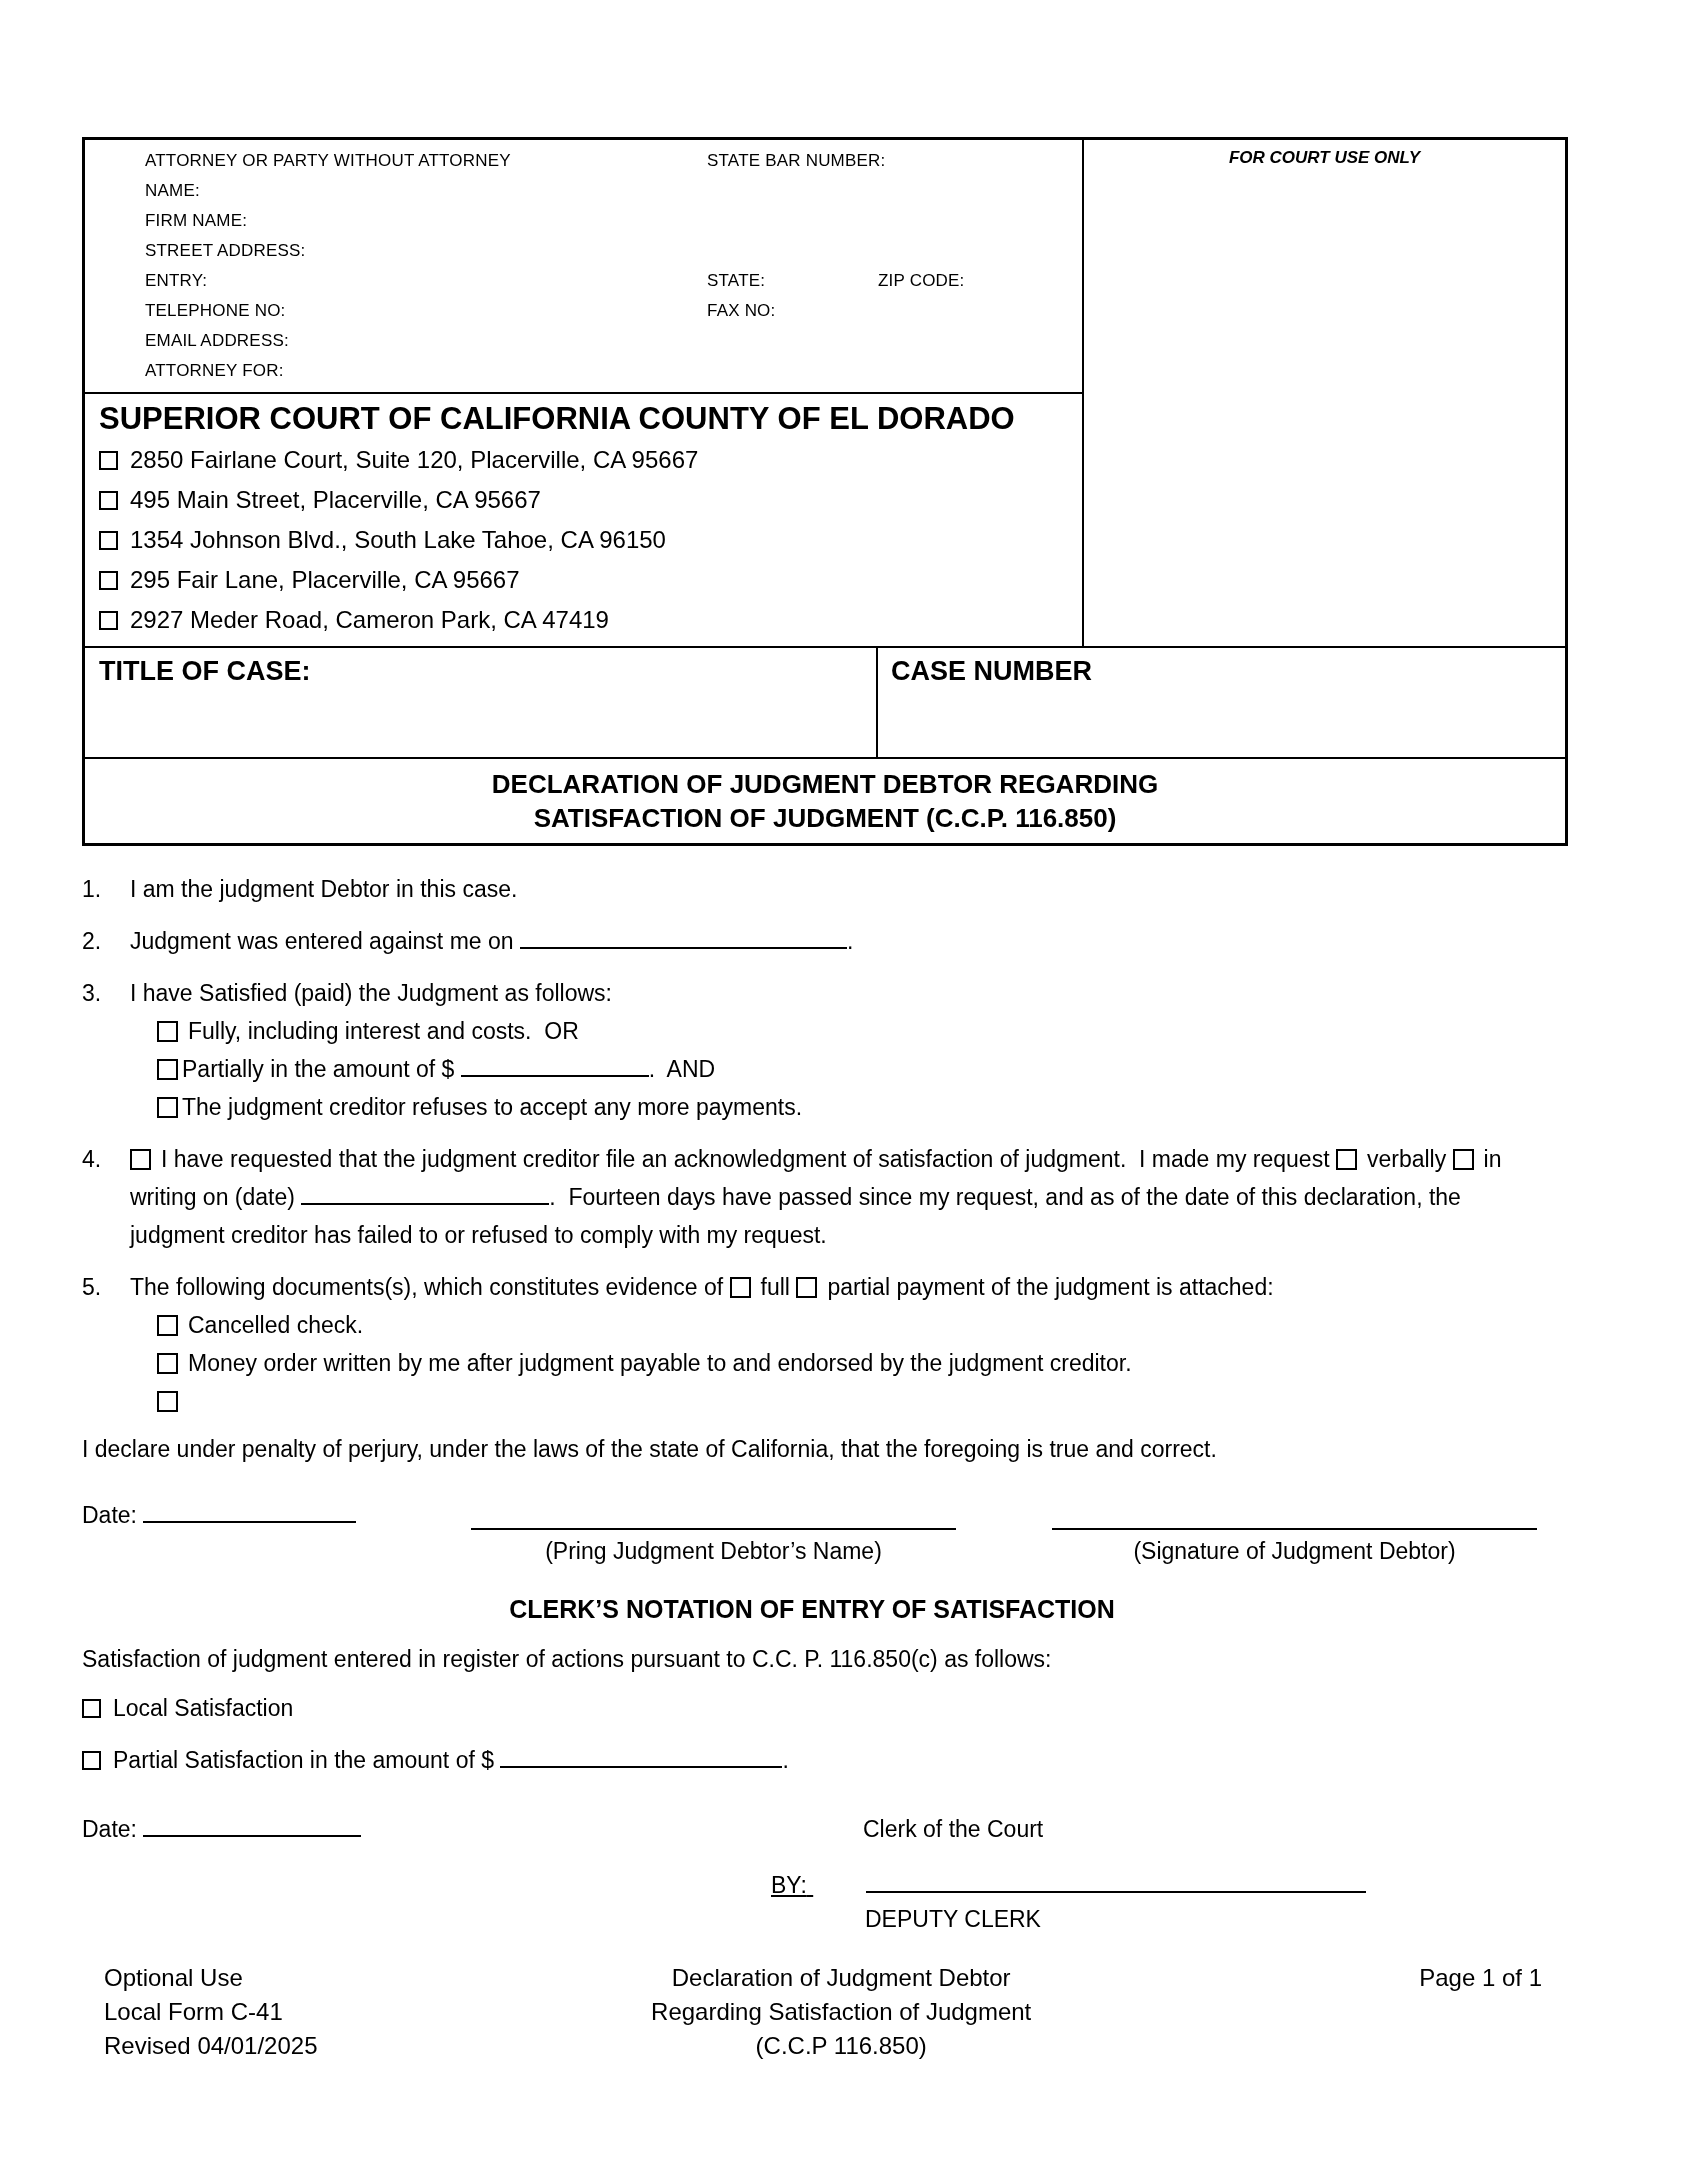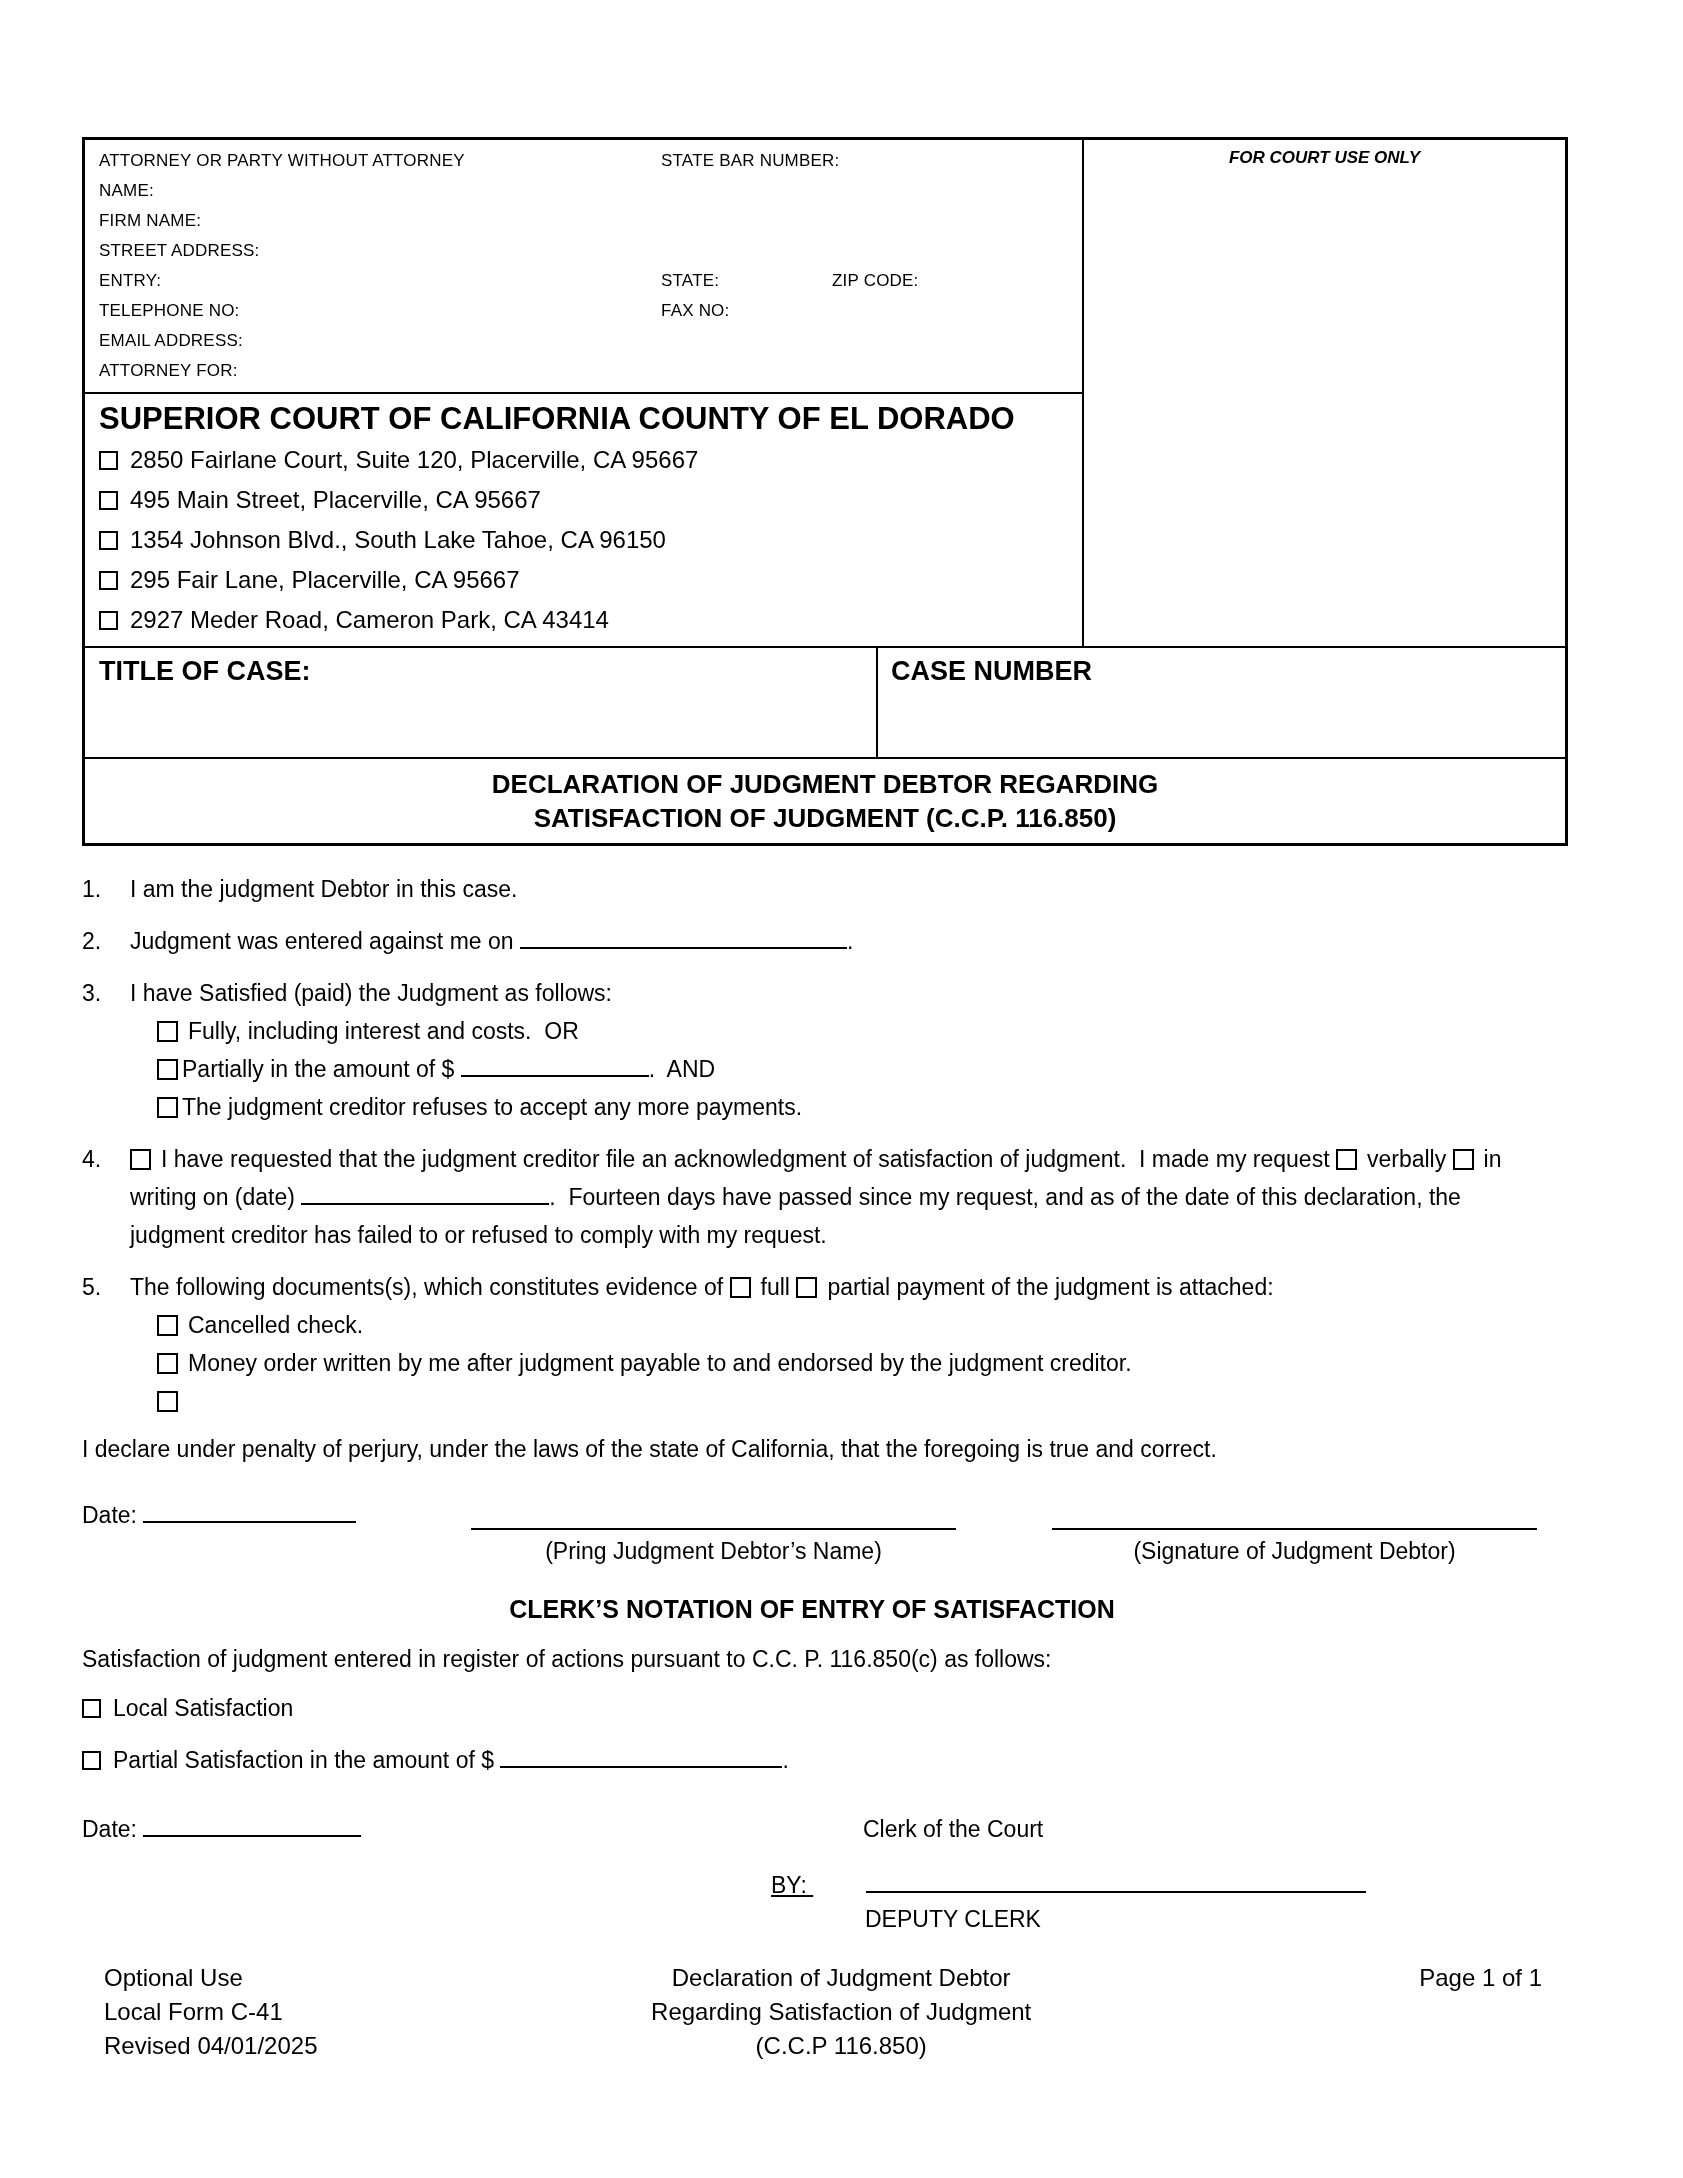--- a/index.html
+++ b/index.html
@@ -18,21 +18,21 @@
     padding: 137px 0 0 82px;
   }
 
   
   .form-box { width: 1486px; border: 3px solid #000; }
   .box-top { display: flex; }
   .box-left { width: 997px; }
   .box-right { width: 483px; border-left: 2px solid #000; }
   .court-use { text-align: center; padding-top: 8px; font-size: 17px; font-weight: bold; font-style: italic; }
 
-  .attorney { padding: 6px 0 6px 14px; }
+  .attorney { padding: 6px 0 6px 14px; margin-left: 46px; }
   .hrow { position: relative; line-height: 30px; font-size: 17px; }
   .lbl { letter-spacing: 0.2px; }
   .c2 { position: absolute; left: 562px; top: 0; }
   .c3 { position: absolute; left: 733px; top: 0; }
 
   .court { border-top: 2px solid #000; padding: 6px 0 6px 14px; }
   .court-name { font-size: 31px; font-weight: bold; line-height: 38px; margin-bottom: 2px; }
   .addr { font-size: 24px; line-height: 40px; white-space: nowrap; }
 
   .case-row { display: flex; border-top: 2px solid #000; height: 111px; }
@@ -140,21 +140,21 @@
           <div class="addr">
             <span class="cb cb-sm"></span><span>495 Main Street, Placerville, CA 95667</span>
           </div>
           <div class="addr">
             <span class="cb cb-sm"></span><span>1354 Johnson Blvd., South Lake Tahoe, CA 96150</span>
           </div>
           <div class="addr">
             <span class="cb cb-sm"></span><span>295 Fair Lane, Placerville, CA 95667</span>
           </div>
           <div class="addr">
-            <span class="cb cb-sm"></span><span>2927 Meder Road, Cameron Park, CA 43414</span>
+            <span class="cb cb-sm"></span><span>2927 Meder Road, Cameron Park, CA 47419</span>
           </div>
         </div>
 
       </div>
 
       <div class="box-right">
         <div class="court-use">FOR COURT USE ONLY</div>
       </div>
     </div>
 

